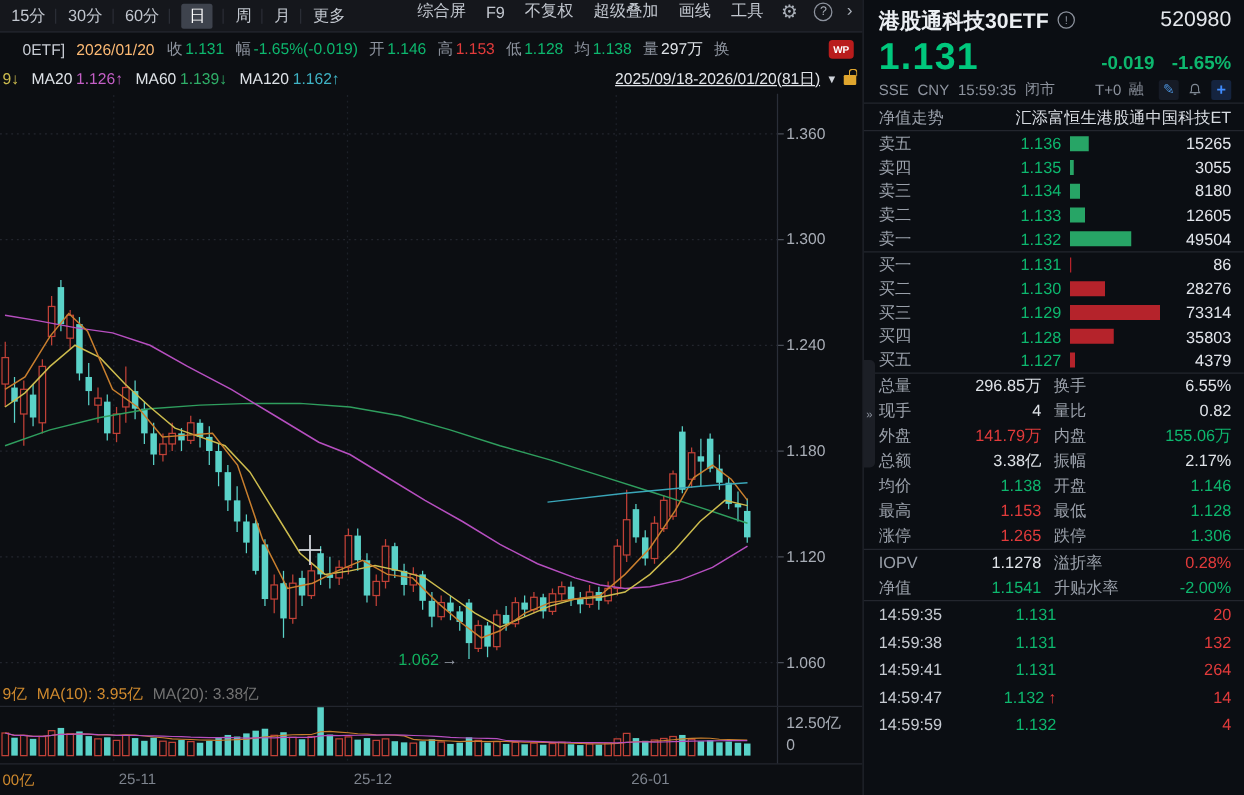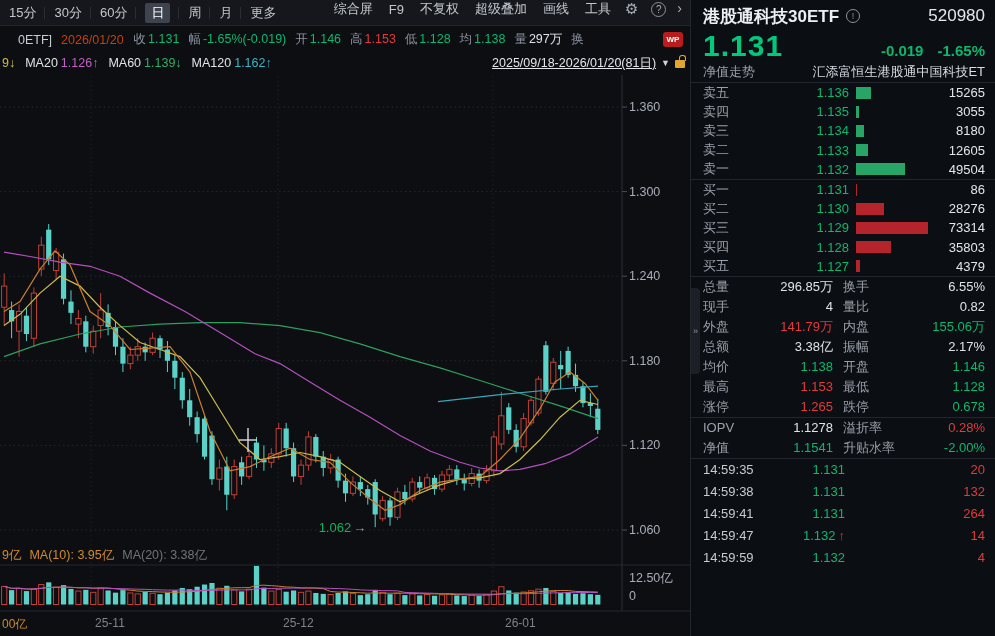--- a/index.html
+++ b/index.html
@@ -11,21 +11,21 @@
   .tab{padding:0 9px;height:100%;display:flex;align-items:center;position:relative;white-space:nowrap}
   .tab:not(:last-child):after{content:"";position:absolute;right:0;top:7px;height:12px;width:1px;background:#2a2d35}
   .tab.sel em{font-style:normal;background:#3e434d;border-radius:2px;padding:1px 6px;color:#fff}
   .tools{margin-left:auto;display:flex;align-items:center}
   .tool{padding:0 8px;white-space:nowrap}
   .icon-gear{font-size:15px;padding:0 6px;color:#aab0b9}
   .icon-help{width:15px;height:15px;border:1px solid #8d939e;border-radius:50%;font-size:10px;display:flex;align-items:center;justify-content:center;margin:0 7px;color:#aab0b9}
   .icon-chev{padding:0 8px 2px 4px;color:#aab0b9;font-size:14px}
   .infobar{position:absolute;top:27px;left:0;width:690px;height:25px;display:flex;align-items:center;font-size:12.5px;padding-left:18px;white-space:nowrap}
   .infobar .pre{color:#c8ccd4;margin-right:9px}
-  .infobar .date{color:#c2410c;margin-right:10px}
+  .infobar .date{color:#fdba74;margin-right:10px}
   .fld{margin-right:9px}
   .fld .l{color:#8d939e;margin-right:2px}
   .wp{margin-left:auto;margin-right:7px;width:20px;height:15px;background:#b91c1c;border-radius:3px;color:#fff;font-size:8px;font-weight:bold;display:flex;align-items:center;justify-content:center}
   .mabar{position:absolute;top:52px;left:0;width:690px;height:22px;display:flex;align-items:center;font-size:12.5px;padding-left:2px;white-space:nowrap}
   .ma{margin-right:10px}
   .ma .ml{color:#dfe3e8;margin-right:3px}
   .range{margin-left:auto;display:flex;align-items:center;color:#e2e5ea}
   .range .rt{text-decoration:underline}
   .range .tri{font-size:9px;margin:0 5px;color:#cfd3da}
   .lock{width:10px;height:8px;background:#e0a62e;border-radius:1px;position:relative;margin-right:5px;margin-top:2px}
@@ -439,20 +439,35 @@
     <span class="rp-info">!</span>
     <span class="rp-code">520980</span>
   </div>
   <div class="rp-price-row">
     <span class="rp-price">1.131</span>
     <span class="rp-chg">
       <span>-0.019</span>
       <span>-1.65%</span>
     </span>
   </div>
+  <div class="rp-sub">
+    <span class="seg">SSE</span>
+    <span class="seg">CNY</span>
+    <span class="seg">15:59:35</span>
+    <span class="seg">闭市</span>
+    <span class="t0">T+0</span>
+    <span class="seg" style="margin-left:6px">融</span>
+    <span class="mini pencil">✎</span>
+    <span class="mini">
+        <svg width="12" height="12" viewBox="0 0 16 16">
+          <path d="M8 2C5.6 2 4.2 3.9 4.2 6.3V9L3 10.8h10L11.8 9V6.3C11.8 3.9 10.4 2 8 2Z M6.8 12a1.3 1.3 0 0 0 2.4 0" fill="none" stroke="#7f8893" stroke-width="1.2"></path>
+        </svg>
+      </span>
+    <span class="mini plus">+</span>
+  </div>
   <div class="nav-row">
     <span class="nav-l">净值走势</span>
     <span class="nav-v">汇添富恒生港股通中国科技ET</span>
   </div>
   <div class="divider"></div>
   <div id="asks">
       <div class="ob-row">
         <span class="ob-lab">卖五</span>
         <span class="ob-price">1.136</span>
         <span class="ob-barwrap">
@@ -571,21 +586,21 @@
       <div class="pair-row stat-row">
         <span class="lab">最高</span>
         <span class="val r">1.153</span>
         <span class="lab" style="padding-left: 10px;">最低</span>
         <span class="val g">1.128</span>
       </div>
       <div class="pair-row stat-row">
         <span class="lab">涨停</span>
         <span class="val r">1.265</span>
         <span class="lab" style="padding-left: 10px;">跌停</span>
-        <span class="val g">0.678</span>
+        <span class="val g">1.306</span>
       </div>
       <div class="divider"></div>
       <div class="pair-row stat-row">
         <span class="lab">IOPV</span>
         <span class="val w">1.1278</span>
         <span class="lab" style="padding-left: 10px;">溢折率</span>
         <span class="val r">0.28%</span>
       </div>
       <div class="pair-row stat-row">
         <span class="lab">净值</span>

